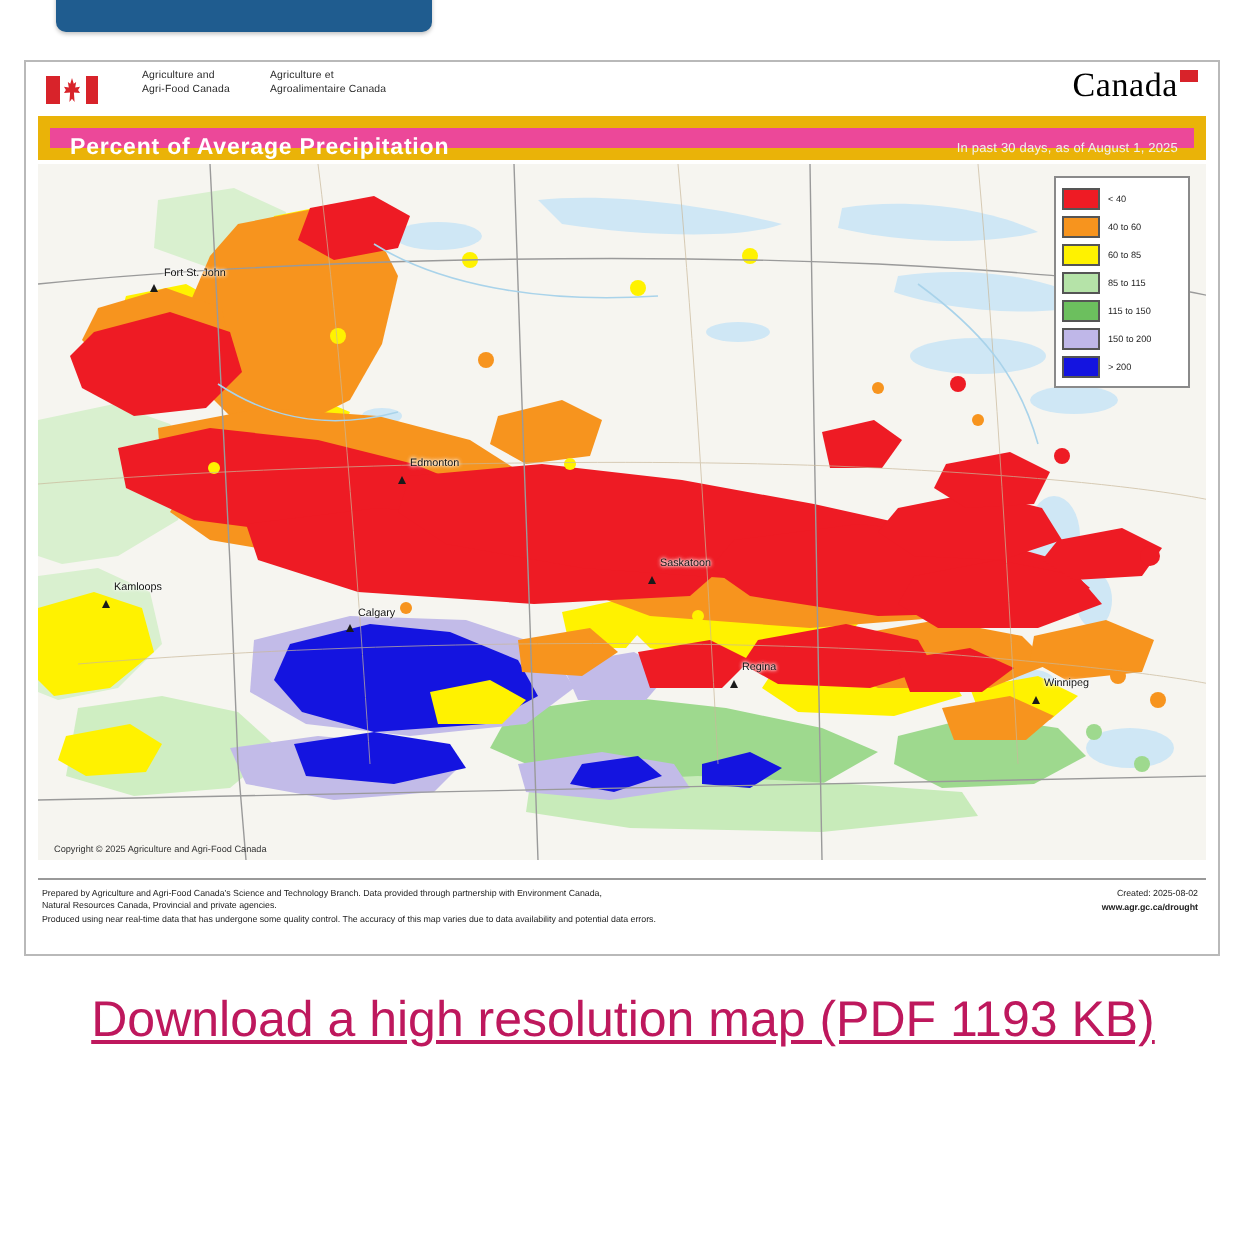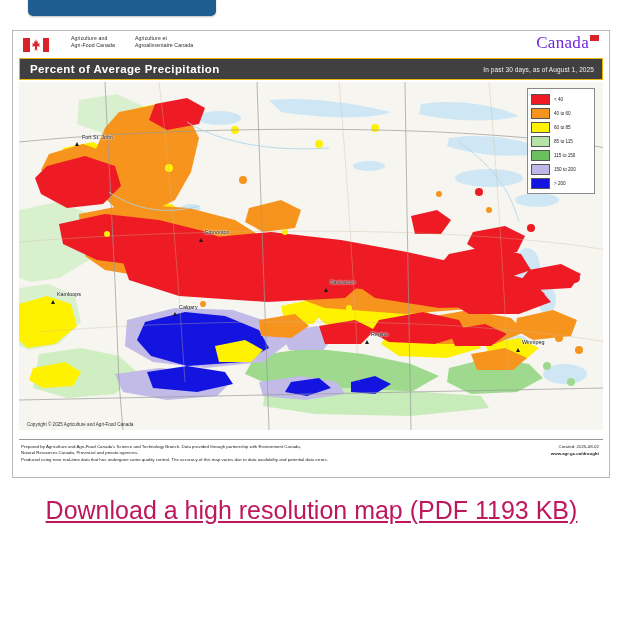--- a/index.html
+++ b/index.html
@@ -78,38 +78,38 @@
   }
   .dept.en { left: 58px; }
   .dept.fr { left: 122px; }
 
   .wordmark {
     position: absolute;
     right: 10px;
     top: 2px;
     font-family: "Liberation Serif", serif;
     font-size: 17px;
-    color: #6d28d9;
+    color: #000000;
     letter-spacing: 0.3px;
   }
   .wordmark .wm-flag {
     display: inline-block;
     position: relative;
     width: 9px; height: 6px;
     background: #d8232a;
     vertical-align: super;
     margin-left: 1px;
   }
 
   .titlebar {
     position: relative;
     margin: 0 6px;
     height: 22px;
-    background: #404040;
-    border: 1px solid #eab308;
+    background: #ec4899;
+    border: 6px solid #eab308;
     box-sizing: border-box;
   }
   .title-main {
     position: absolute;
     left: 10px; top: 4px;
     color: #ffffff;
     font-size: 11.5px;
     font-weight: bold;
     letter-spacing: 0.4px;
   }

